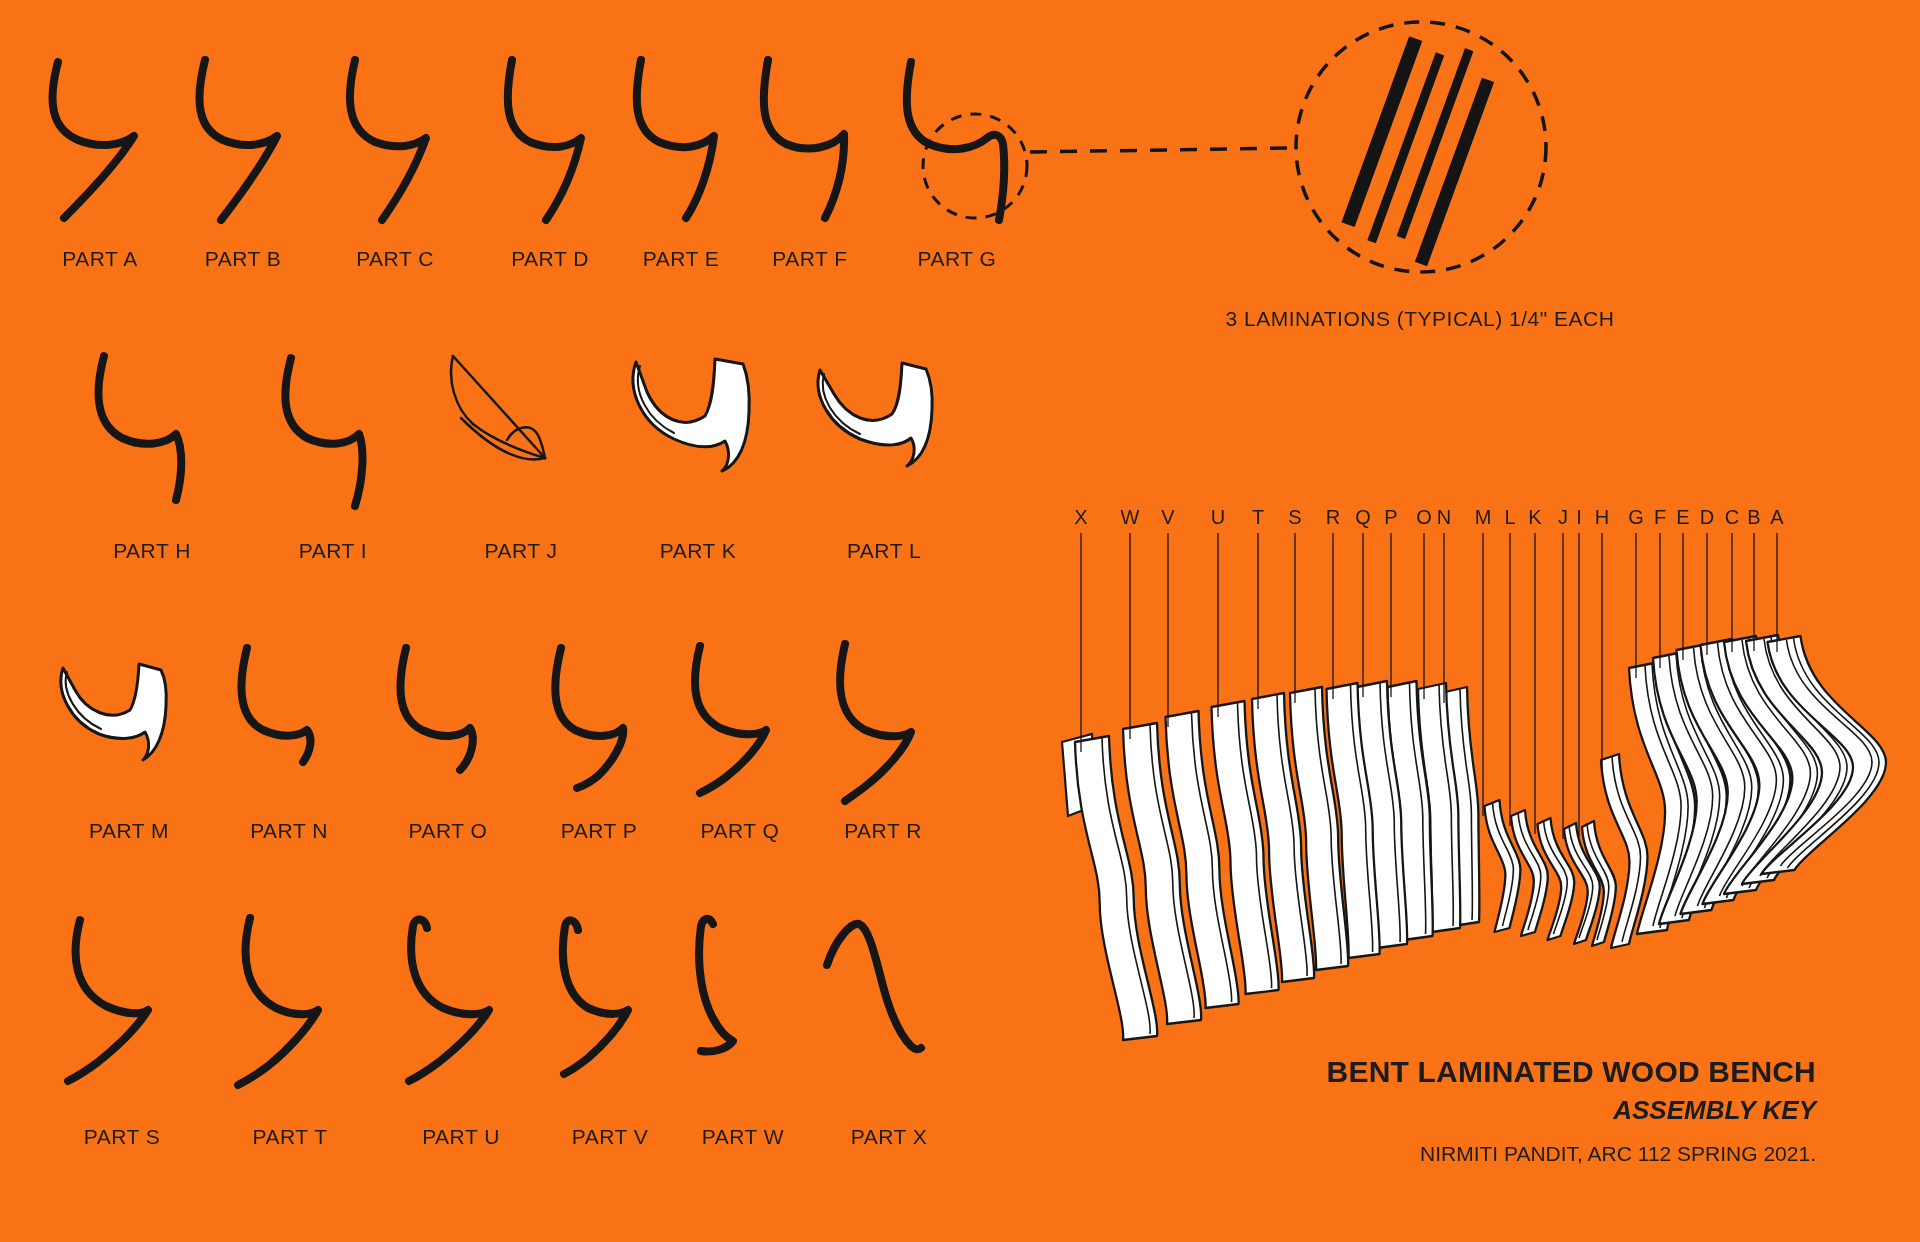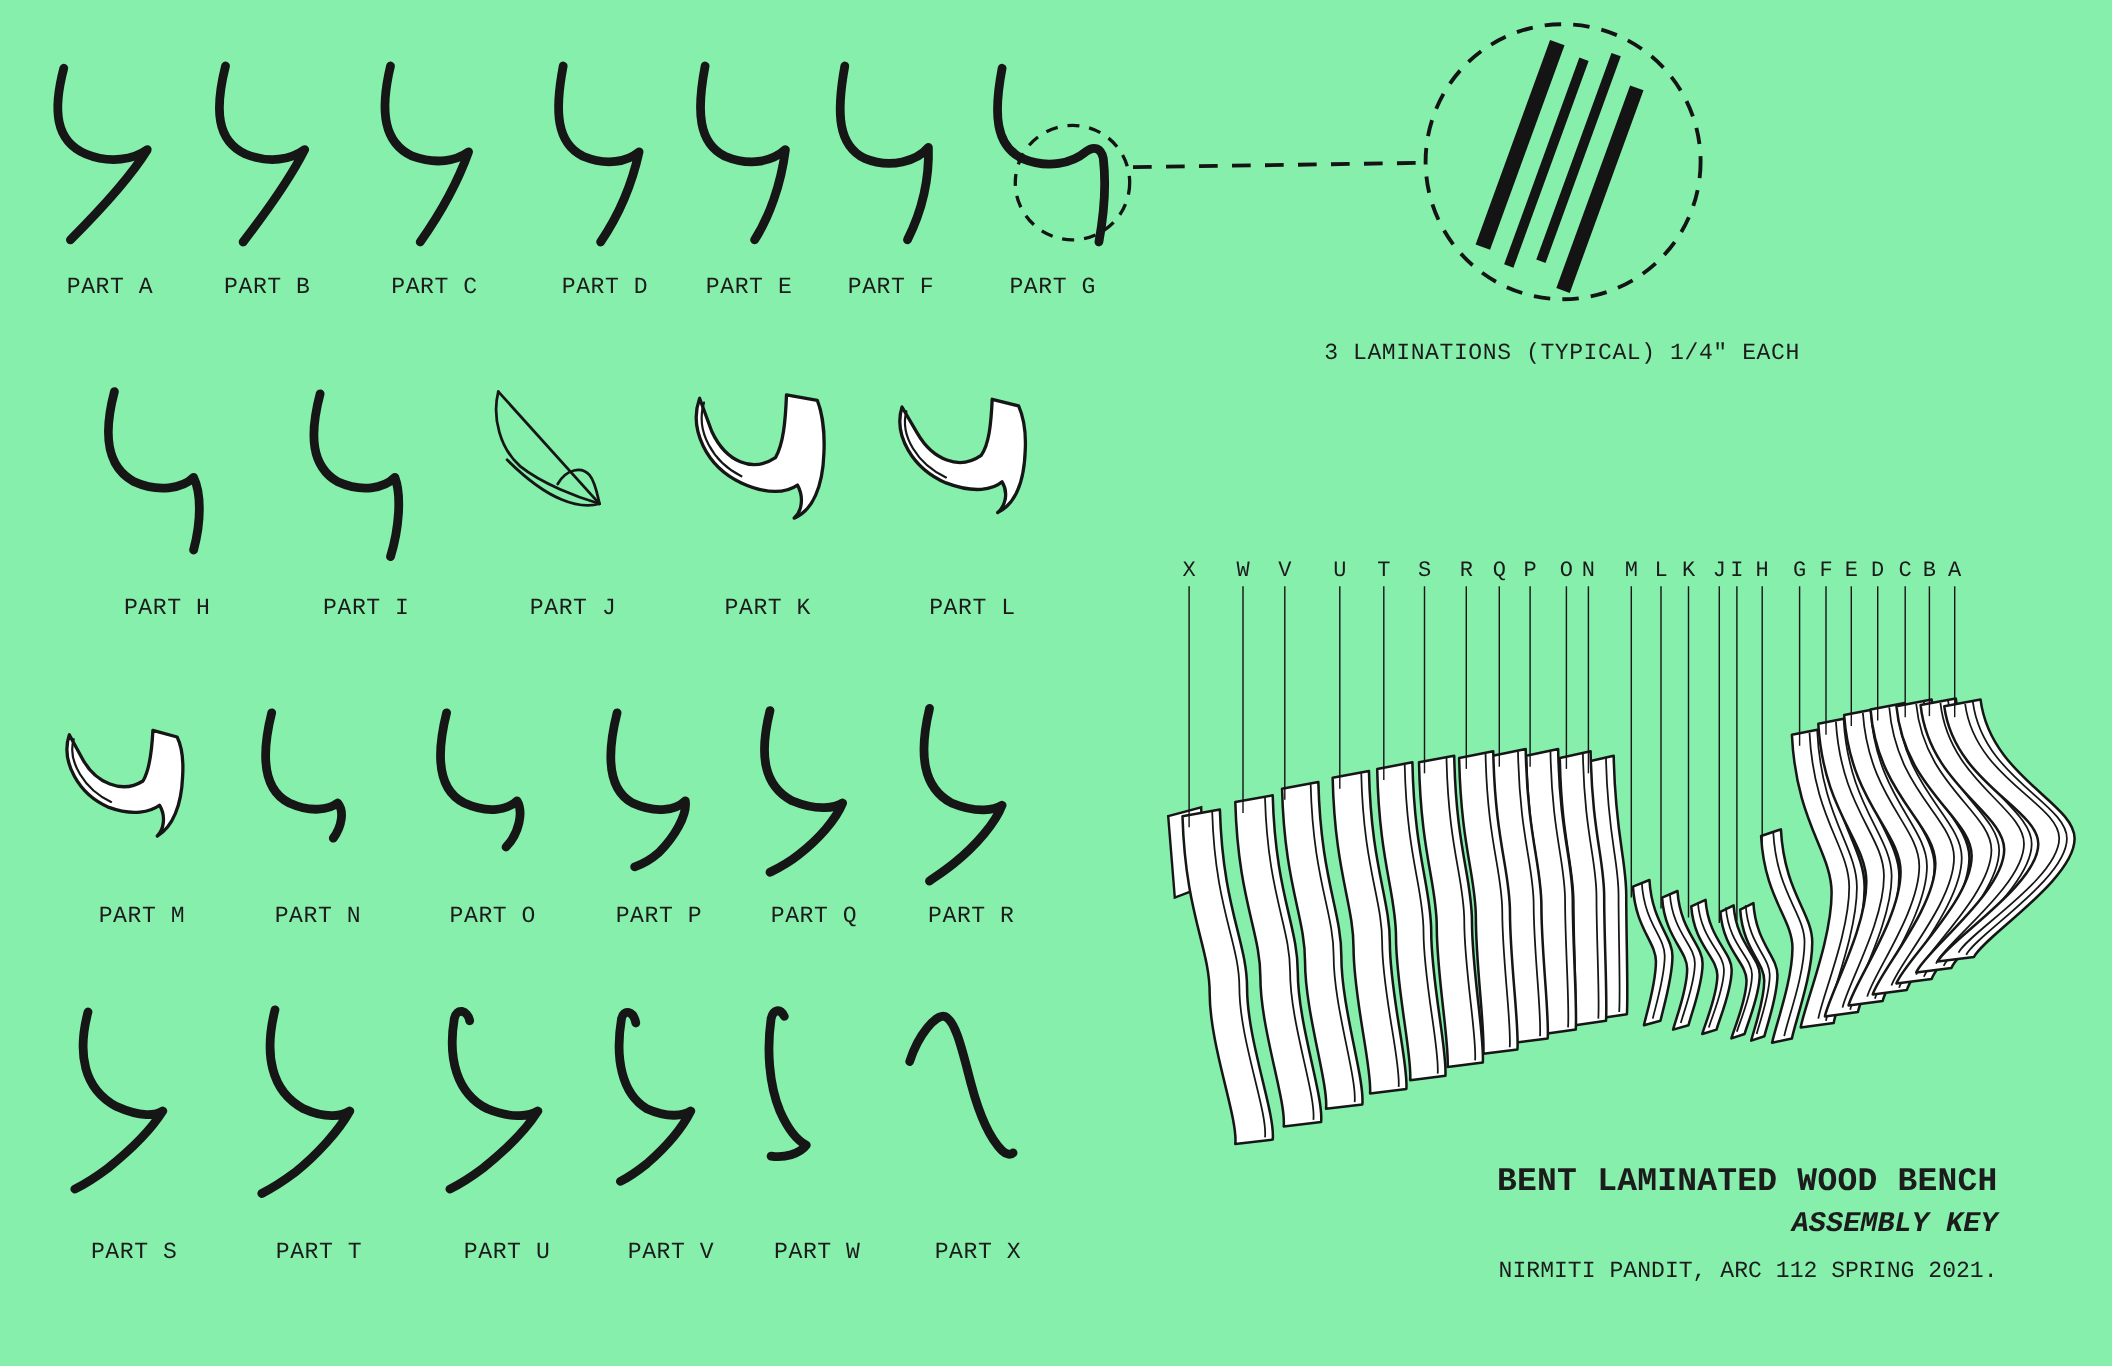--- a/index.html
+++ b/index.html
@@ -1,17 +1,17 @@
 <!DOCTYPE html>
 <html><head>
 <meta charset="utf-8">
 <style>
   html,body{margin:0;padding:0;background:#ffffff;}
-  .sheet{position:relative;width:1920px;height:1242px;background:#86efac;overflow:hidden;
-         font-family:Liberation Mono, monospace;}
+  .sheet{position:relative;width:1920px;height:1242px;background:#f97316;overflow:hidden;
+         font-family:Liberation Sans, sans-serif;}
   svg{position:absolute;left:0;top:0;}
   text{fill:#1c1c1c;}
   .part-label{font-size:21px;letter-spacing:0.5px;}
   .assembly-letter{font-size:20px;}
   .caption{font-size:21px;letter-spacing:0.5px;}
   .title{font-size:30px;font-weight:bold;letter-spacing:0.2px;}
   .subtitle{font-size:26px;font-weight:bold;font-style:italic;}
   .credit{font-size:21px;}
   .dash-stroke{fill:none;stroke:#141414;}
 </style>

